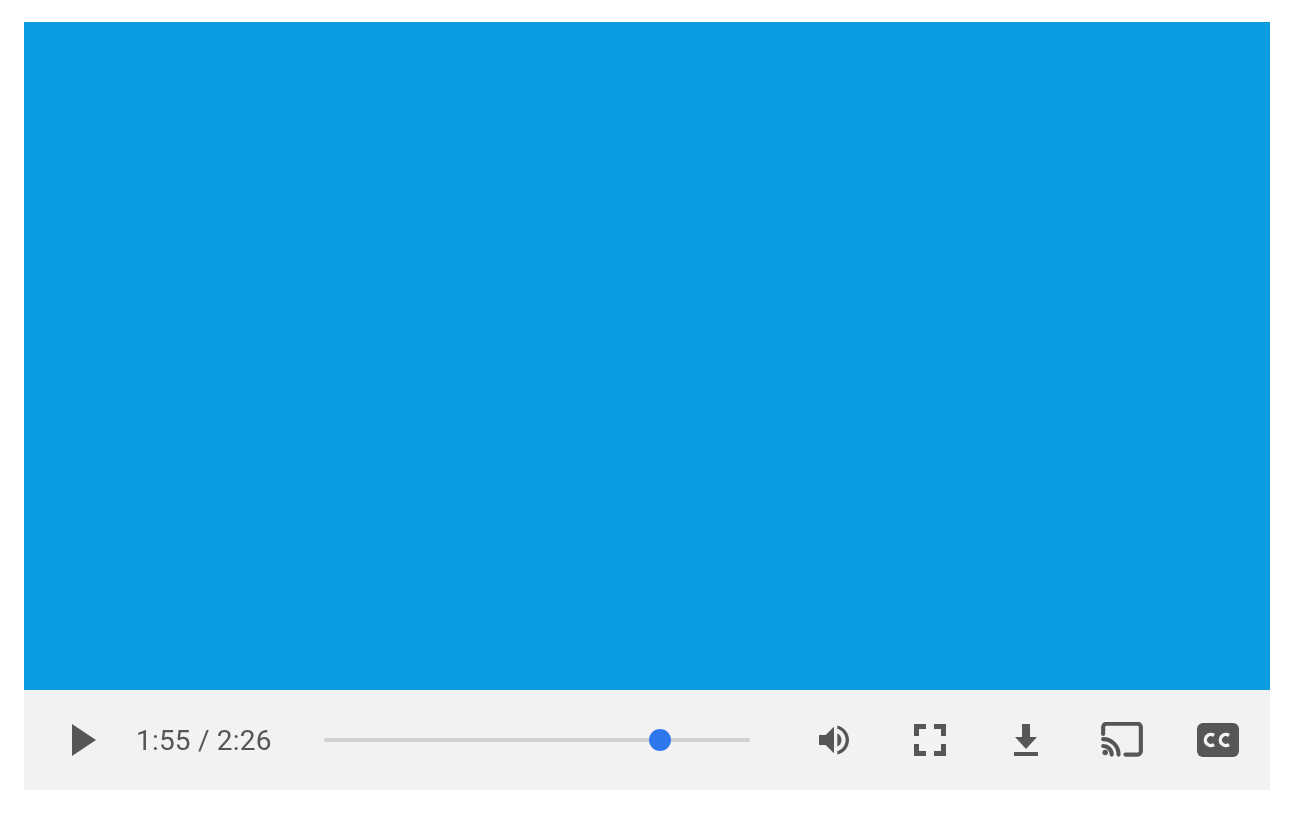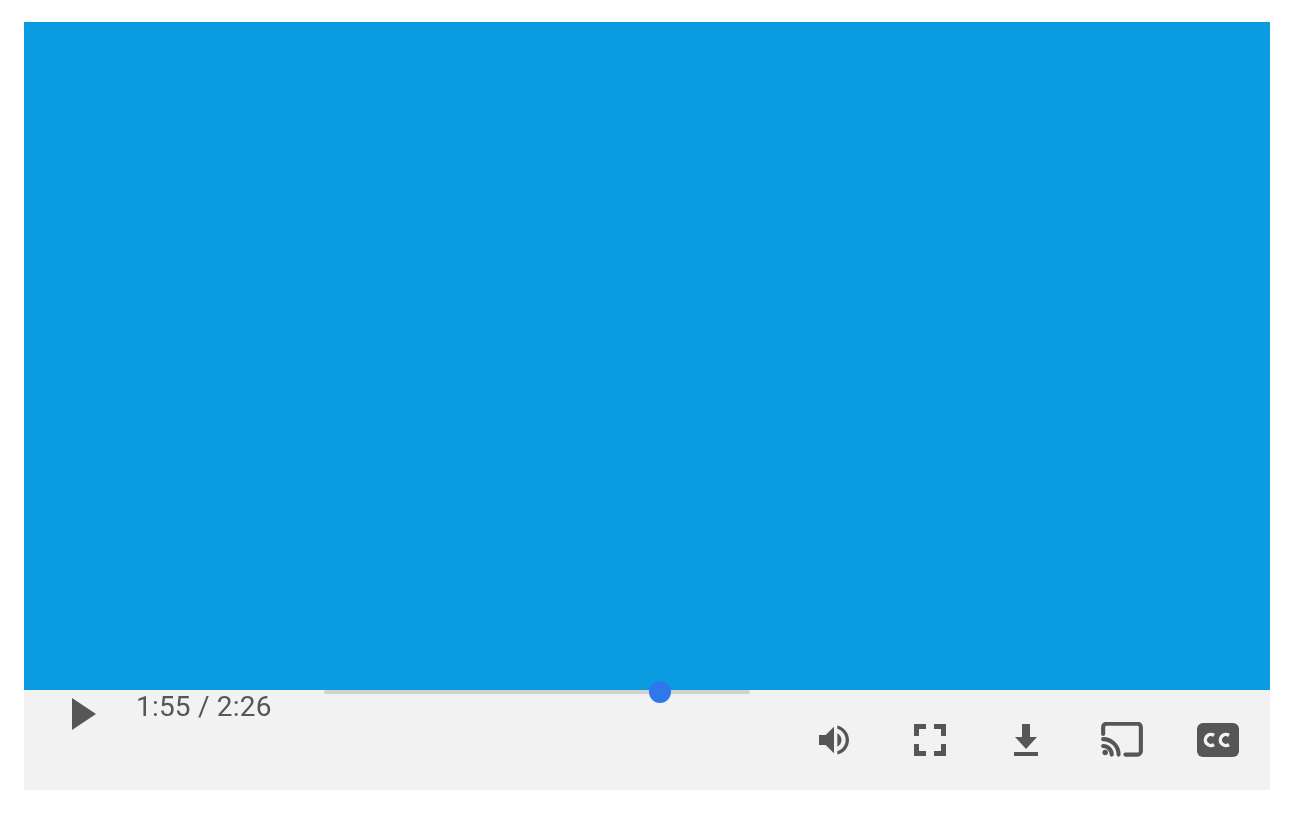--- a/index.html
+++ b/index.html
@@ -16,20 +16,21 @@
   }
   .video-area {
     width: 100%;
     height: 668px;
     background: #0b9be0;
   }
   .controls {
     height: 100px;
     background: #f2f2f2;
     display: flex;
+    align-items: center;
     padding: 0 28px 0 36px;
     gap: 24px;
   }
   .ctrl-btn {
     display: inline-flex;
     align-items: center;
     justify-content: center;
     width: 48px;
     height: 48px;
     cursor: pointer;

